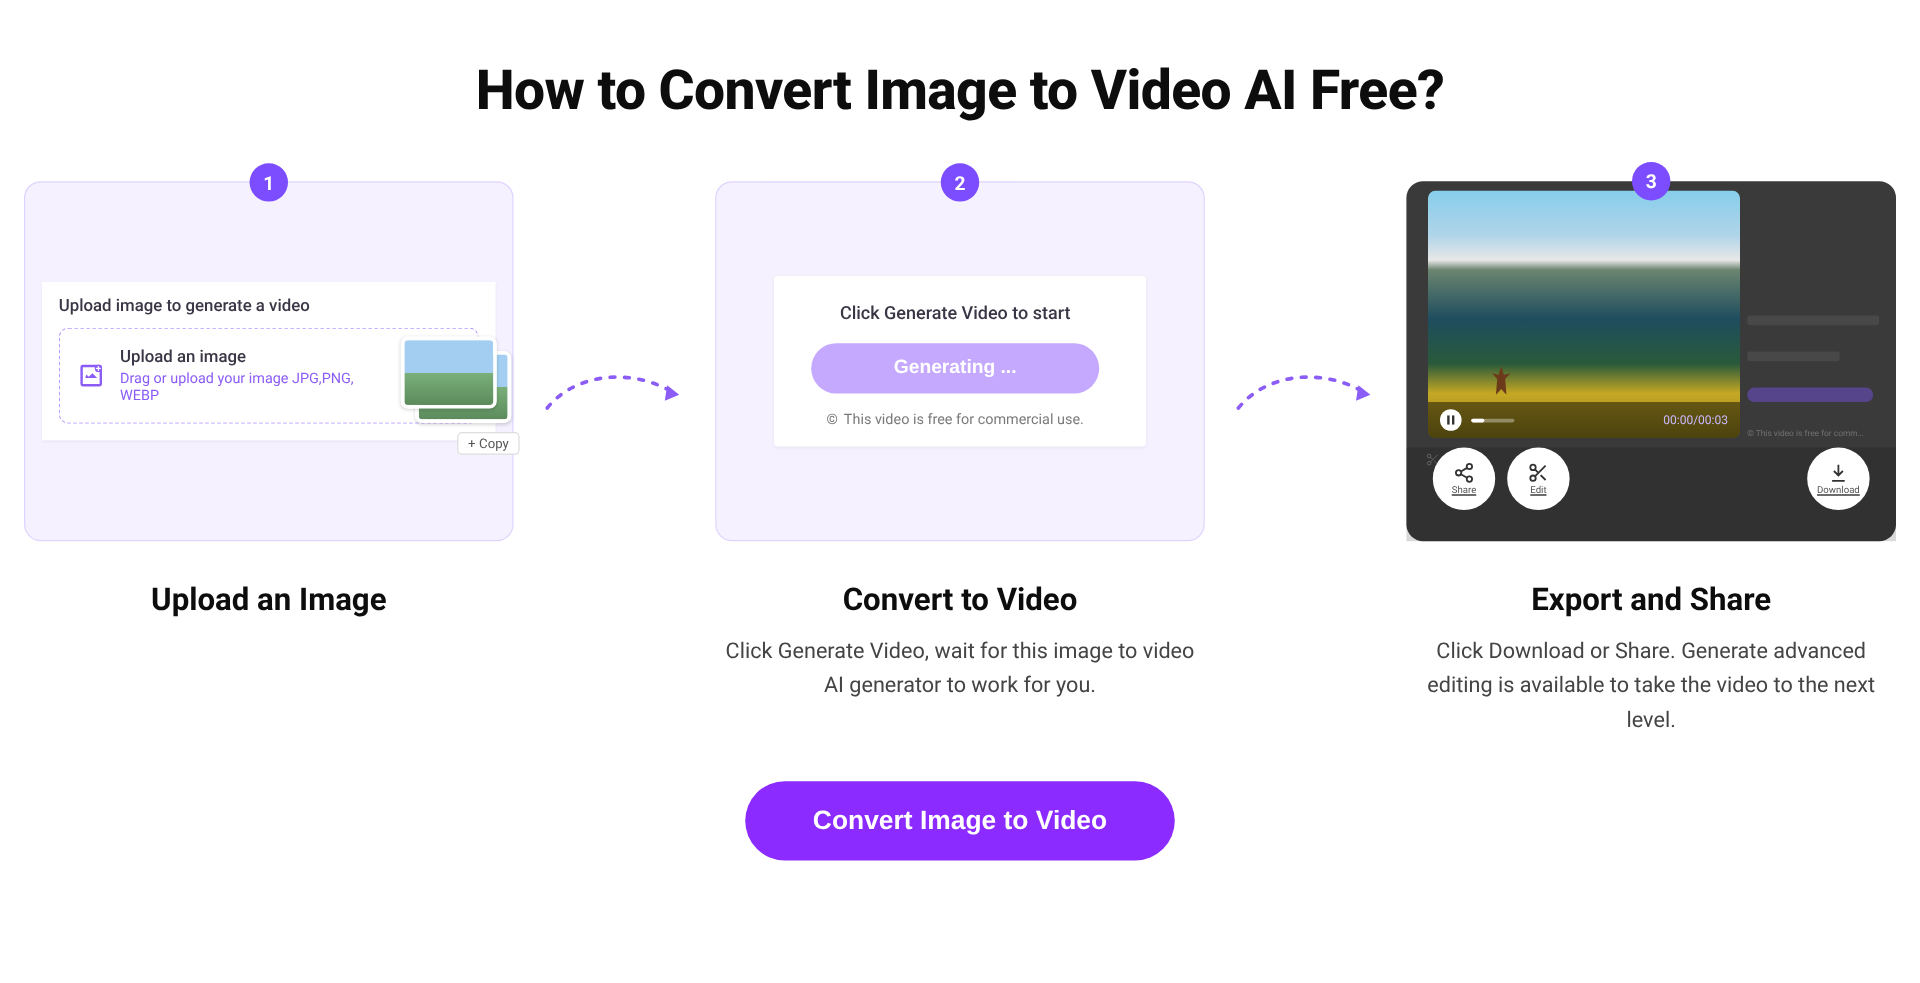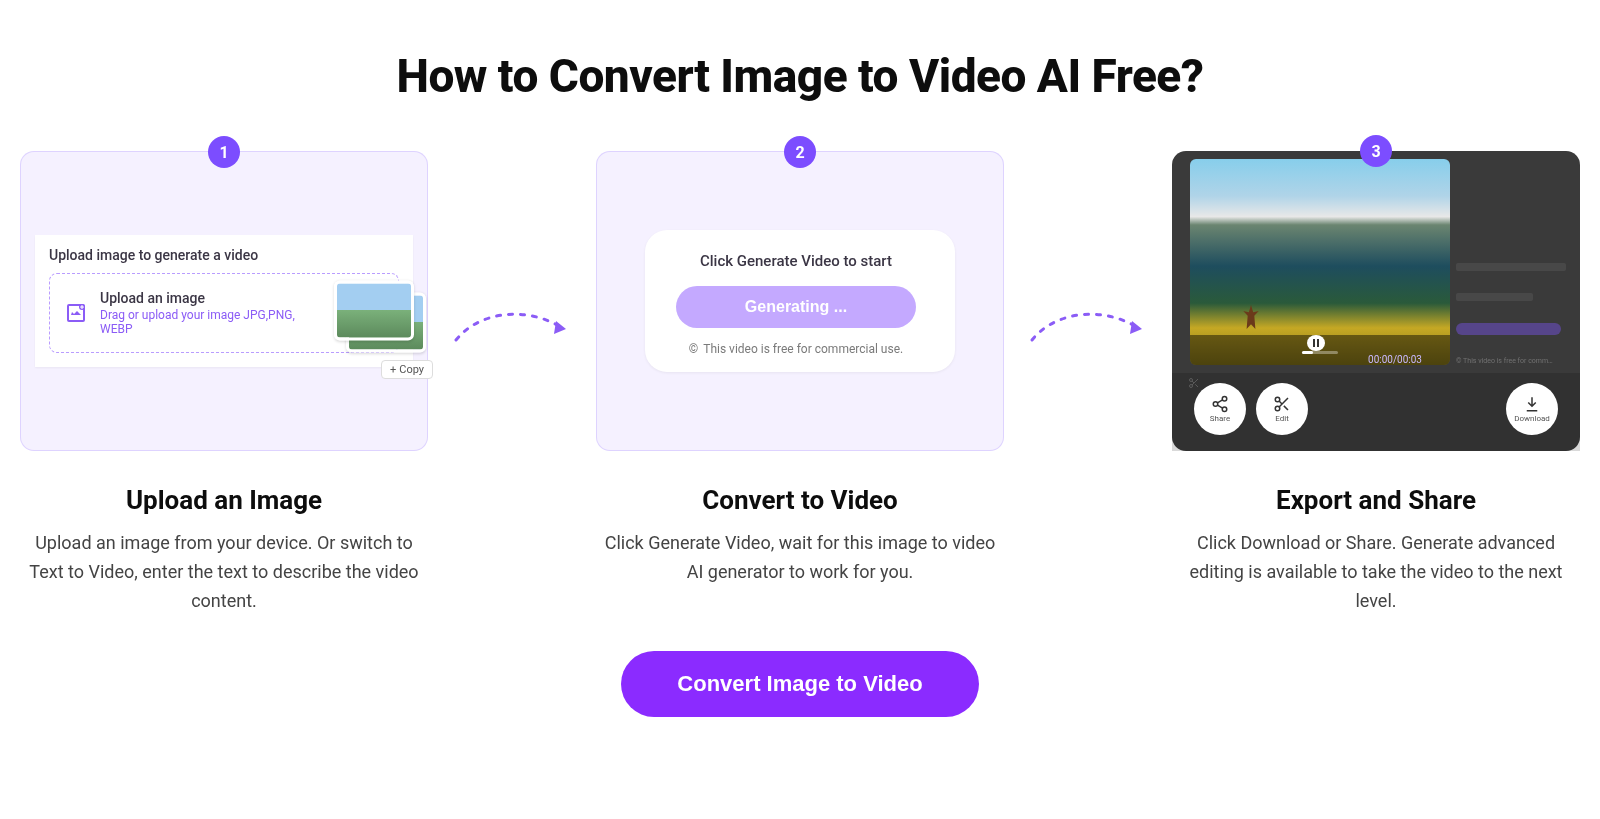--- a/index.html
+++ b/index.html
@@ -137,21 +137,21 @@
     padding: 2px 8px;
     font-size: 11px;
     color: #555;
     display: flex;
     align-items: center;
     gap: 3px;
   }
   
   .gen-panel {
     background: #fff;
-    border-radius: 22px;
+    border-radius: 3px;
     padding: 22px 28px 16px 20px;
     width: 82%;
     box-shadow: 0 1px 3px rgba(0,0,0,0.06);
     display: flex;
     flex-direction: column;
     align-items: center;
   }
   .gen-title { color: #3b3645; font-size: 15px; font-weight: 500; margin-bottom: 16px; }
   .gen-btn {
     width: 92%;
@@ -188,24 +188,23 @@
     background: #6b3a1a;
     clip-path: polygon(50% 0%, 60% 30%, 85% 25%, 65% 45%, 70% 100%, 50% 80%, 30% 100%, 35% 45%, 15% 25%, 40% 30%);
   }
   .video-controls {
     position: absolute;
     left: 0; right: 0; bottom: 0;
     height: 30px;
     background: rgba(0,0,0,0.45);
     display: flex;
     align-items: center;
-    padding: 0 28px;
+    padding: 0 10px;
     color: #fff;
     font-size: 11px;
-    flex-direction: column;
   }
   .play-dot { width: 18px; height: 18px; border-radius: 50%; background: #fff; color: #333; display: flex; align-items: center; justify-content: center; font-size: 9px; margin-right: 8px; }
   .progress { height: 3px; background: rgba(255,255,255,0.35); border-radius: 2px; width: 36px; position: relative; }
   .progress::after { content: ""; position: absolute; left: 0; top: 0; height: 100%; width: 30%; background: #fff; border-radius: 2px; }
   .time-text { margin-left: auto; font-size: 10px; color: #c9b9ff; }
   .faded-right {
     position: absolute;
     top: 12px;
     right: 14px;
     bottom: 86px;
@@ -219,22 +218,22 @@
     font-size: 9px;
   }
   .faded-line { height: 8px; background: rgba(255,255,255,0.12); border-radius: 2px; }
   .faded-note { color: #bbb; font-size: 7px; opacity: 0.7; }
   .action-bar {
     position: absolute;
     left: 0; right: 0; bottom: 0;
     height: 78px;
     background: rgba(0,0,0,0.15);
     display: flex;
-    align-items: center;
     padding: 0 22px 6px 22px;
+    text-decoration: underline;
   }
   .ghost-scissors {
     position: absolute;
     left: 16px;
     top: 4px;
     color: #bbb;
     font-size: 10px;
     display: flex;
     align-items: center;
     gap: 3px;
@@ -313,21 +312,20 @@
               <div class="thumb"></div>
             </div>
           </div>
           <div class="copy-badge">
             <span>+</span>
             <span>Copy</span>
           </div>
         </div>
       </div>
       <div class="step-title">Upload an Image</div>
-      <div class="step-desc">Upload an image from your device. Or switch to Text to Video, enter the text to describe the video content.</div>
     </div>
 
     <div class="arrow-lane">
       <svg width="120" height="60" viewBox="0 0 120 60">
         <path d="M4 44 C 30 12, 80 12, 110 32" stroke="#8b5cf6" stroke-width="3" stroke-dasharray="4 8" fill="none" stroke-linecap="round"></path>
         <path d="M104 25 L114 33 L102 38 Z" fill="#8b5cf6"></path>
       </svg>
     </div>
 
     <div class="step">

